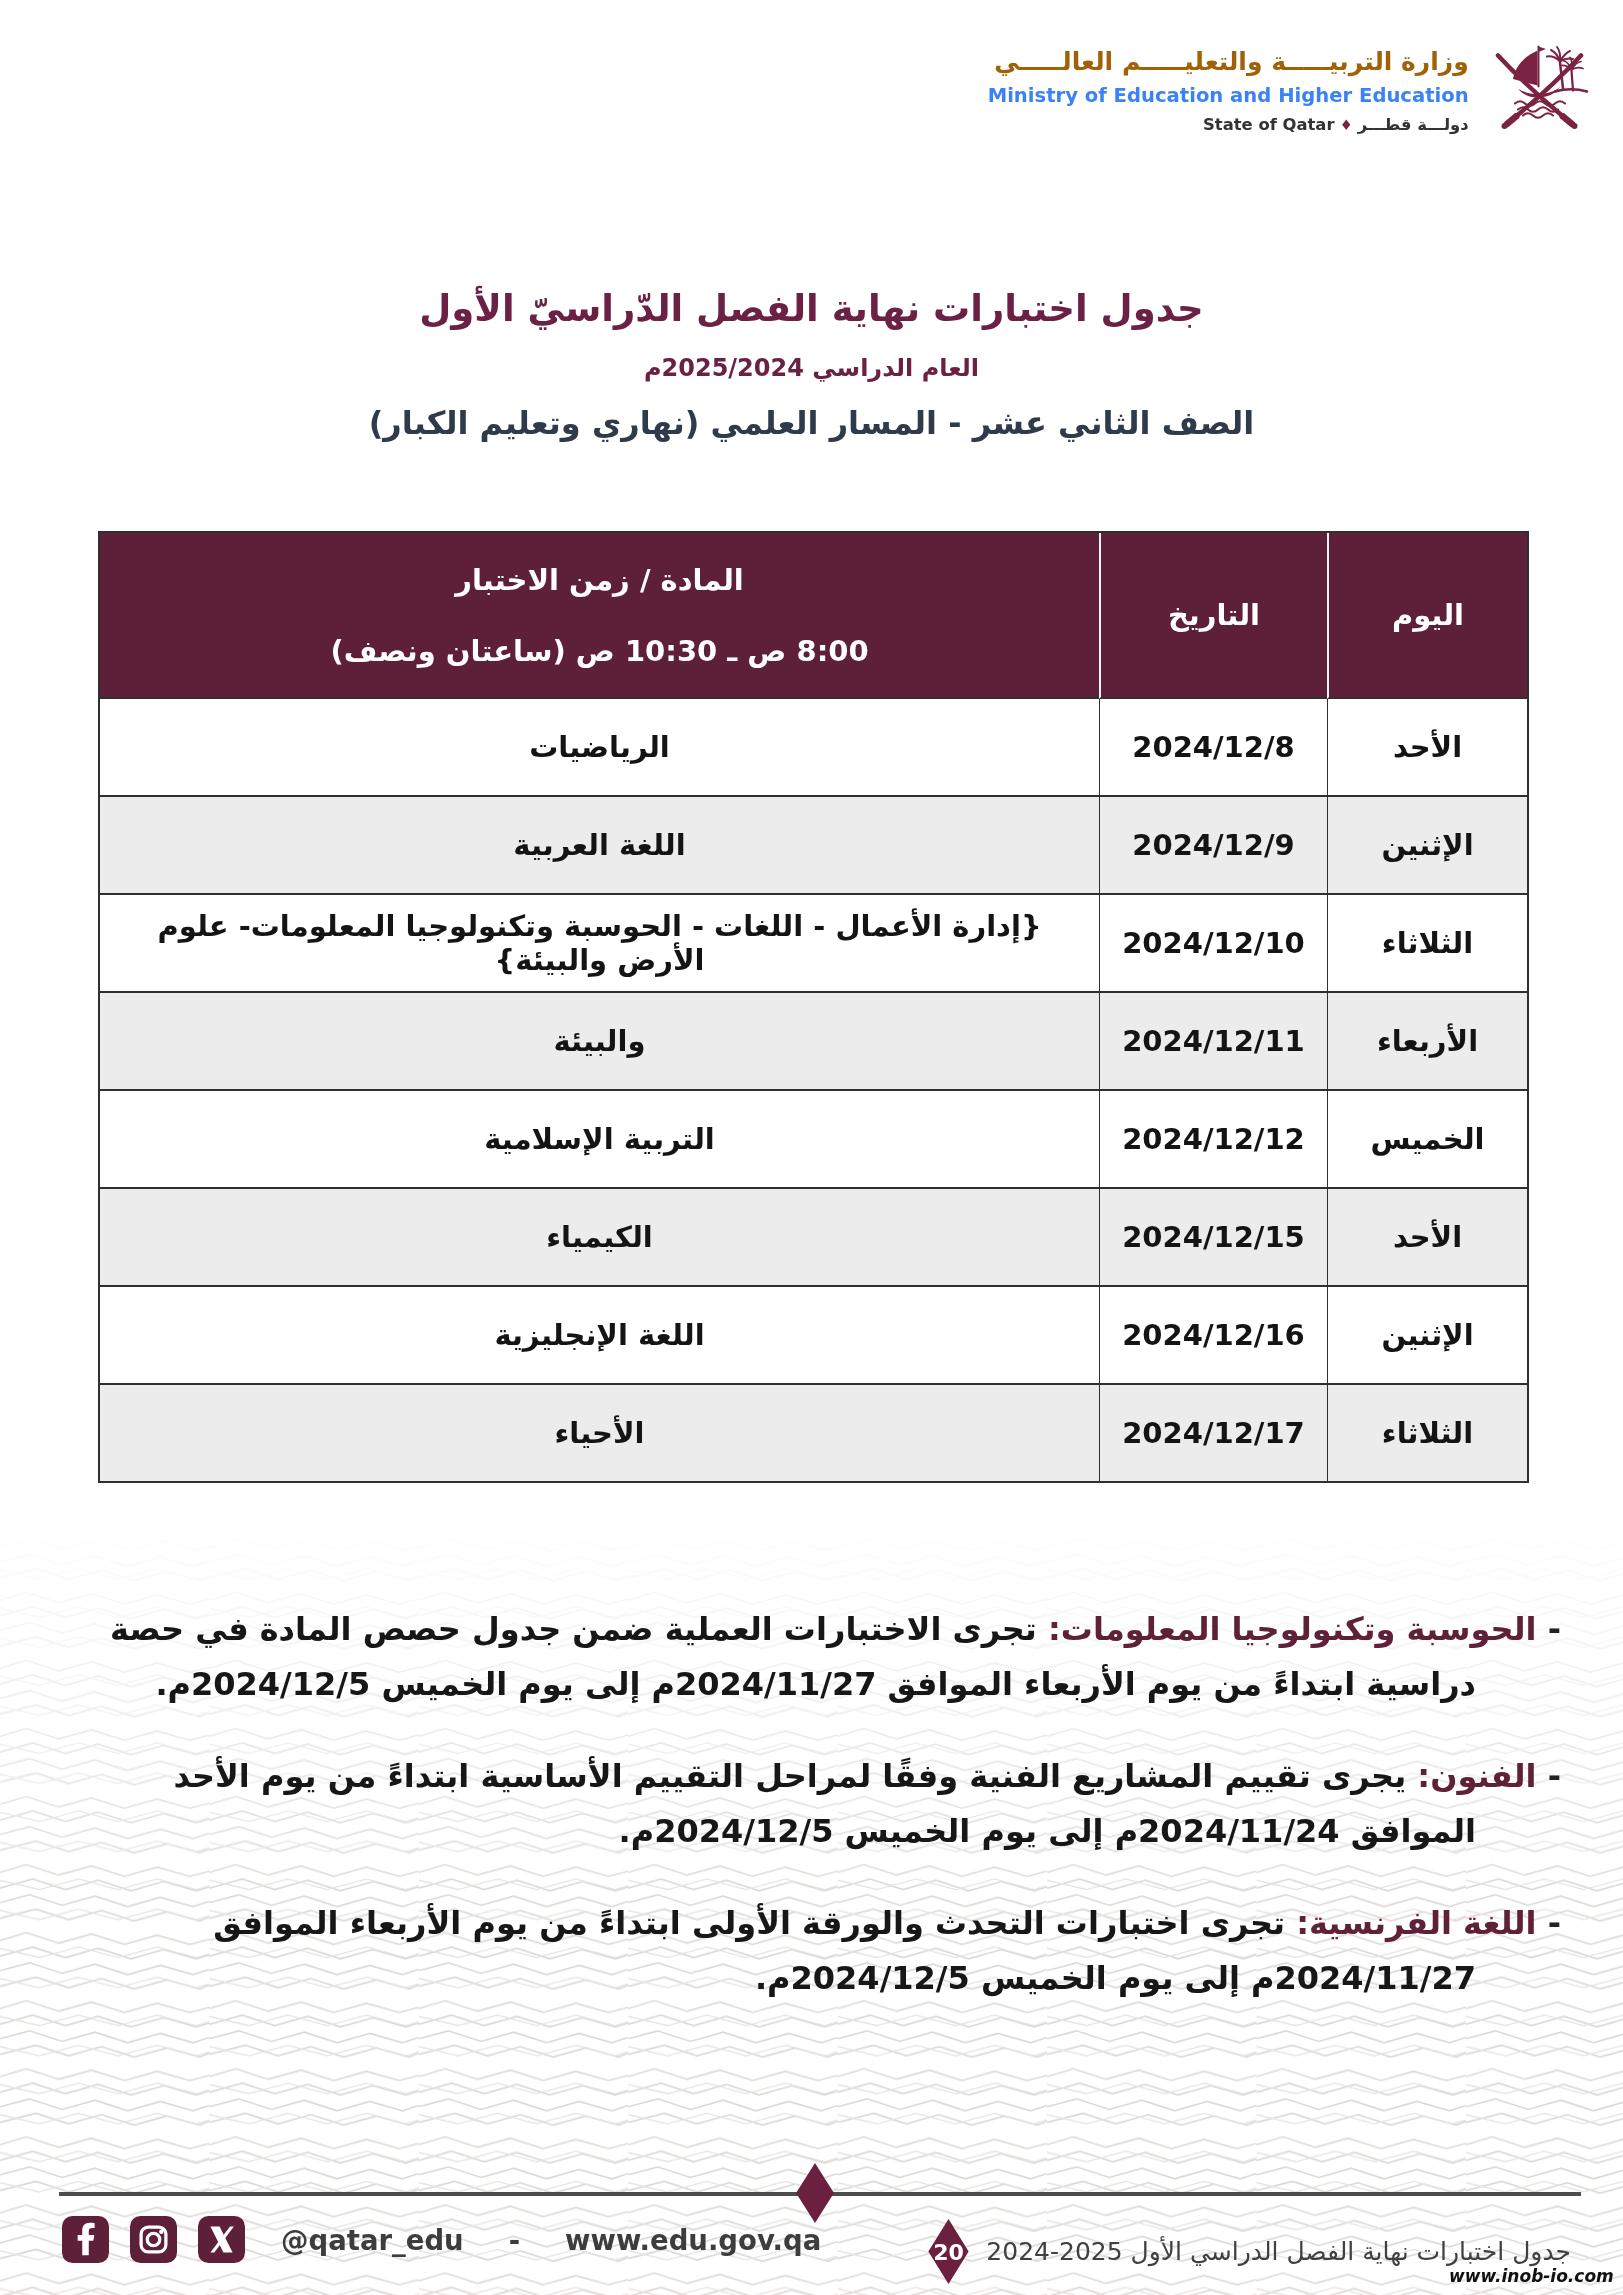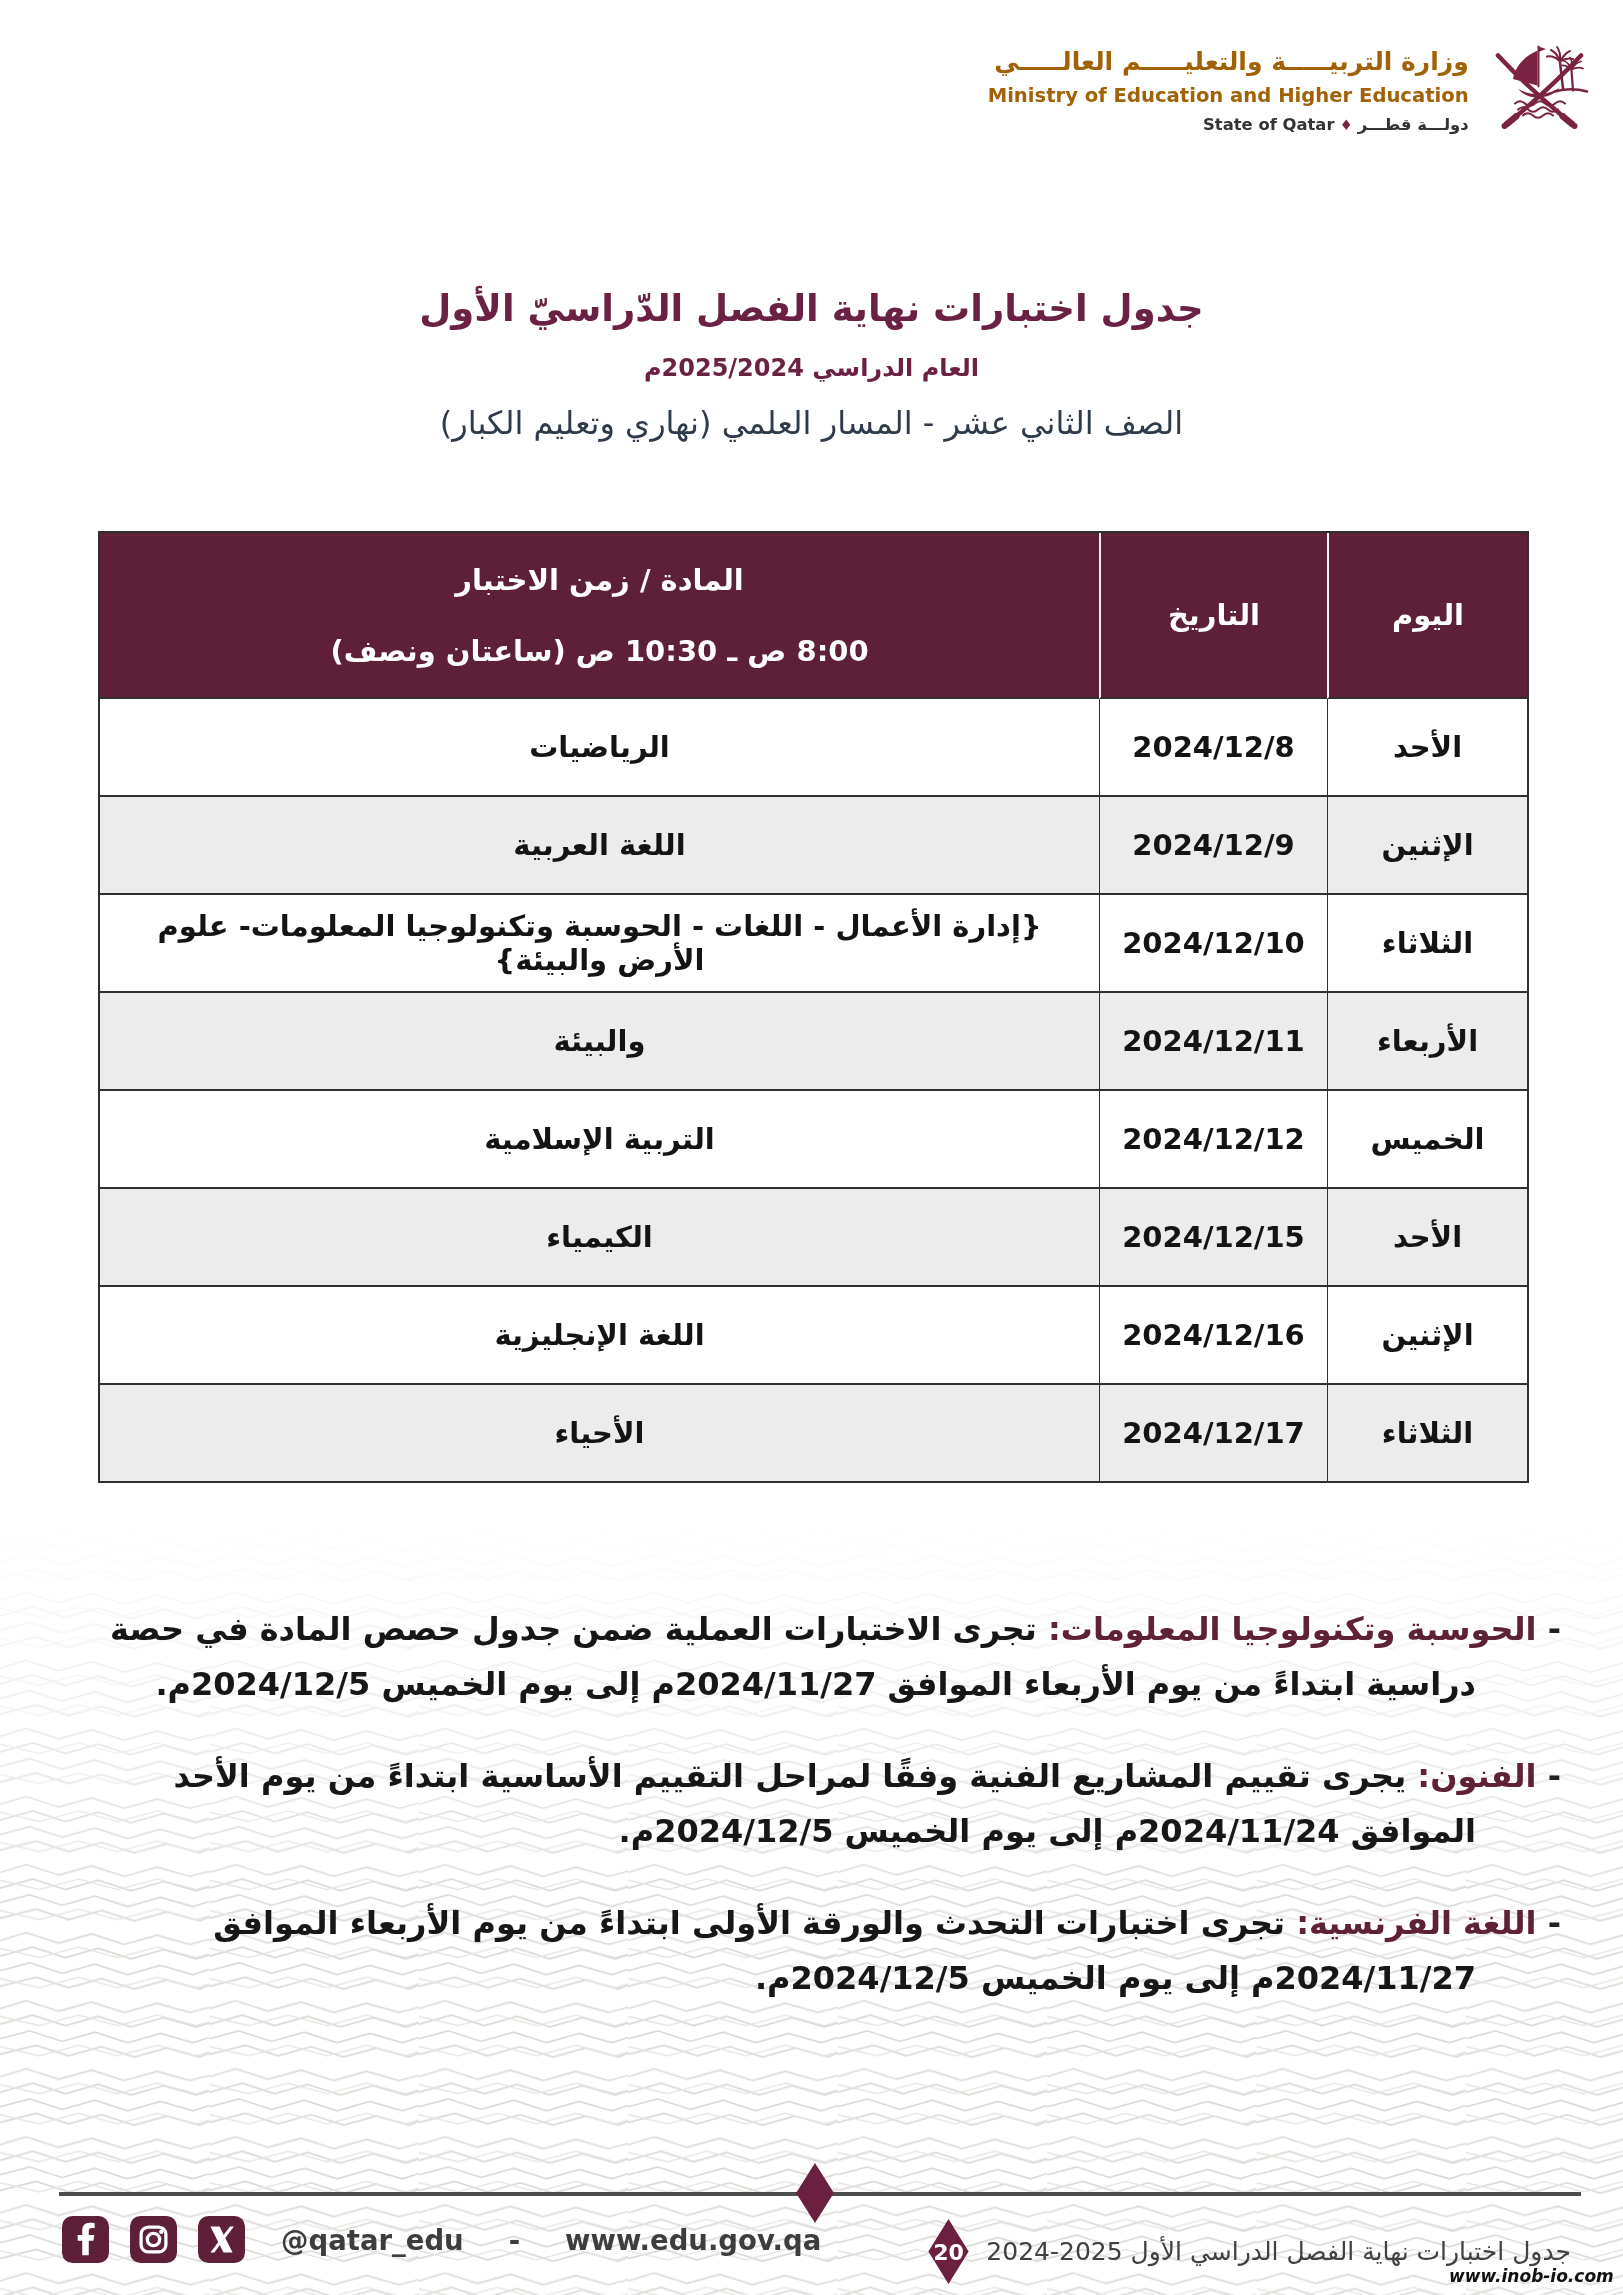--- a/index.html
+++ b/index.html
@@ -3,28 +3,28 @@
 <meta charset="utf-8">
 <style>
   html,body{margin:0;padding:0;background:#ffffff;}
   .page{position:relative;width:1623px;height:2295px;background:#ffffff;overflow:hidden;
         font-family:"DejaVu Sans",sans-serif;color:#181818;}
   .layer{position:absolute;z-index:1;}
   
   .mhead{top:34px;right:31px;display:flex;align-items:center;gap:18.3px;direction:ltr;}
   .mhead-text{text-align:right;line-height:1.32;}
   .mhead-ar{font-size:25px;font-weight:700;color:#a16207;}
-  .mhead-en{font-size:19.6px;font-weight:600;color:#a16207;margin-top:5.2px;}
+  .mhead-en{font-size:19.6px;font-weight:600;color:#3b82f6;margin-top:5.2px;}
   .mhead-state{font-size:16.4px;font-weight:600;color:#333;direction:rtl;margin-top:5.2px;}
   .state-diamond{color:#7a2342;font-size:14.4px;padding:0 5.2px;}
   
   .titles{top:287px;left:0;width:100%;text-align:center;}
   .title-1{font-size:37px;font-weight:800;color:#6b2144;}
   .title-2{font-size:24px;font-weight:800;color:#6b2144;margin-top:23.6px;direction:rtl;}
-  .title-3{font-size:32px;font-weight:400;color:#2f3b4a;margin-top:22px;direction:rtl;}
+  .title-3{font-size:32px;font-weight:700;color:#2f3b4a;margin-top:22px;direction:rtl;}
   
   .tblwrap{left:98px;top:531px;width:1427px;border:2px solid #2f2f2f;background:#fff;}
   table.exams{width:100%;border-collapse:separate;border-spacing:0;direction:rtl;table-layout:fixed;}
   table.exams th,table.exams td{padding:0 14.4px;text-align:center;vertical-align:middle;}
   table.exams thead th{background:#5e1f38;color:#fff;height:164px;font-weight:700;font-size:29px;
        border-bottom:2.6px solid #2f2f2f;}
   table.exams thead th + th{border-left:none;}
   table.exams thead th:not(:last-child){border-left:2px solid #f7f3f4;}
   table.exams tbody td{height:96px;font-size:29px;font-weight:600;color:#141414;
        border-bottom:2.6px solid #2f2f2f;}

